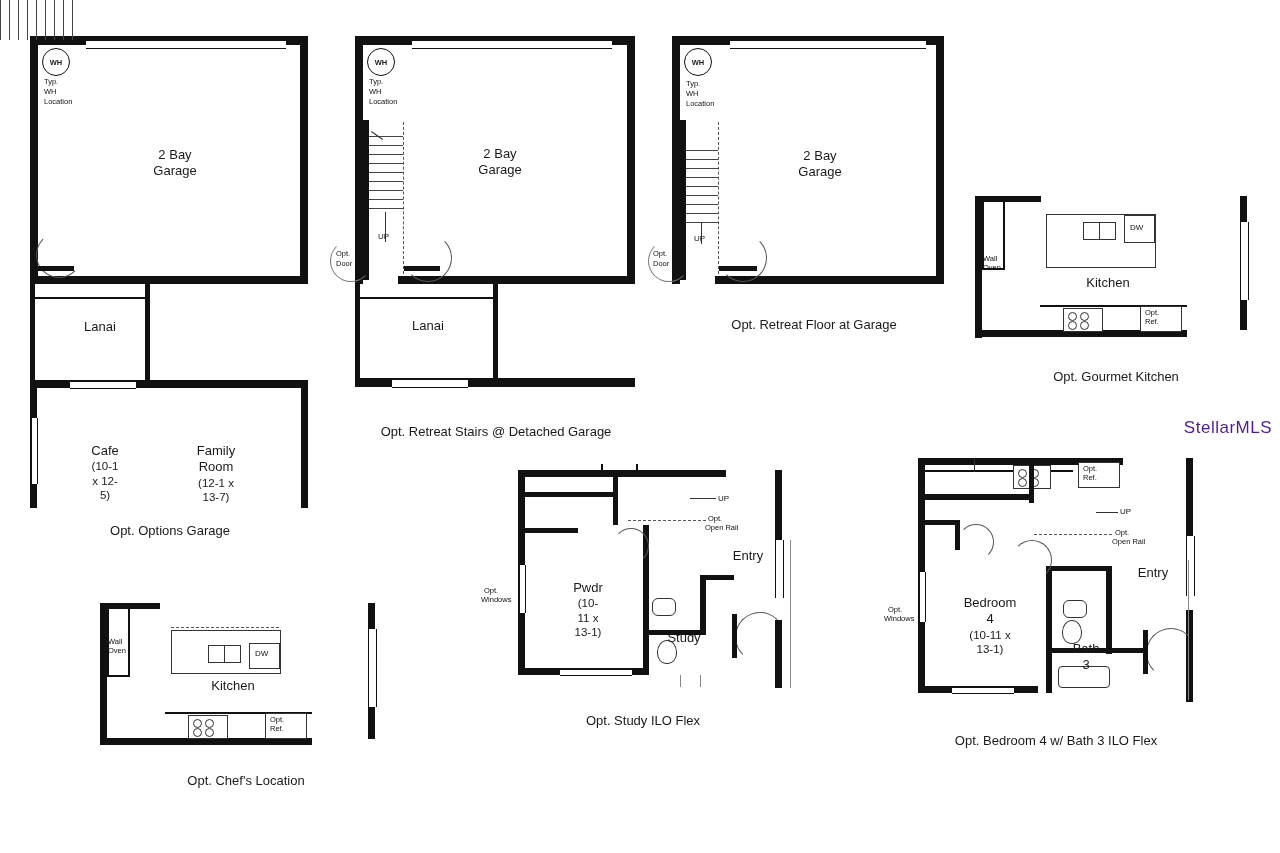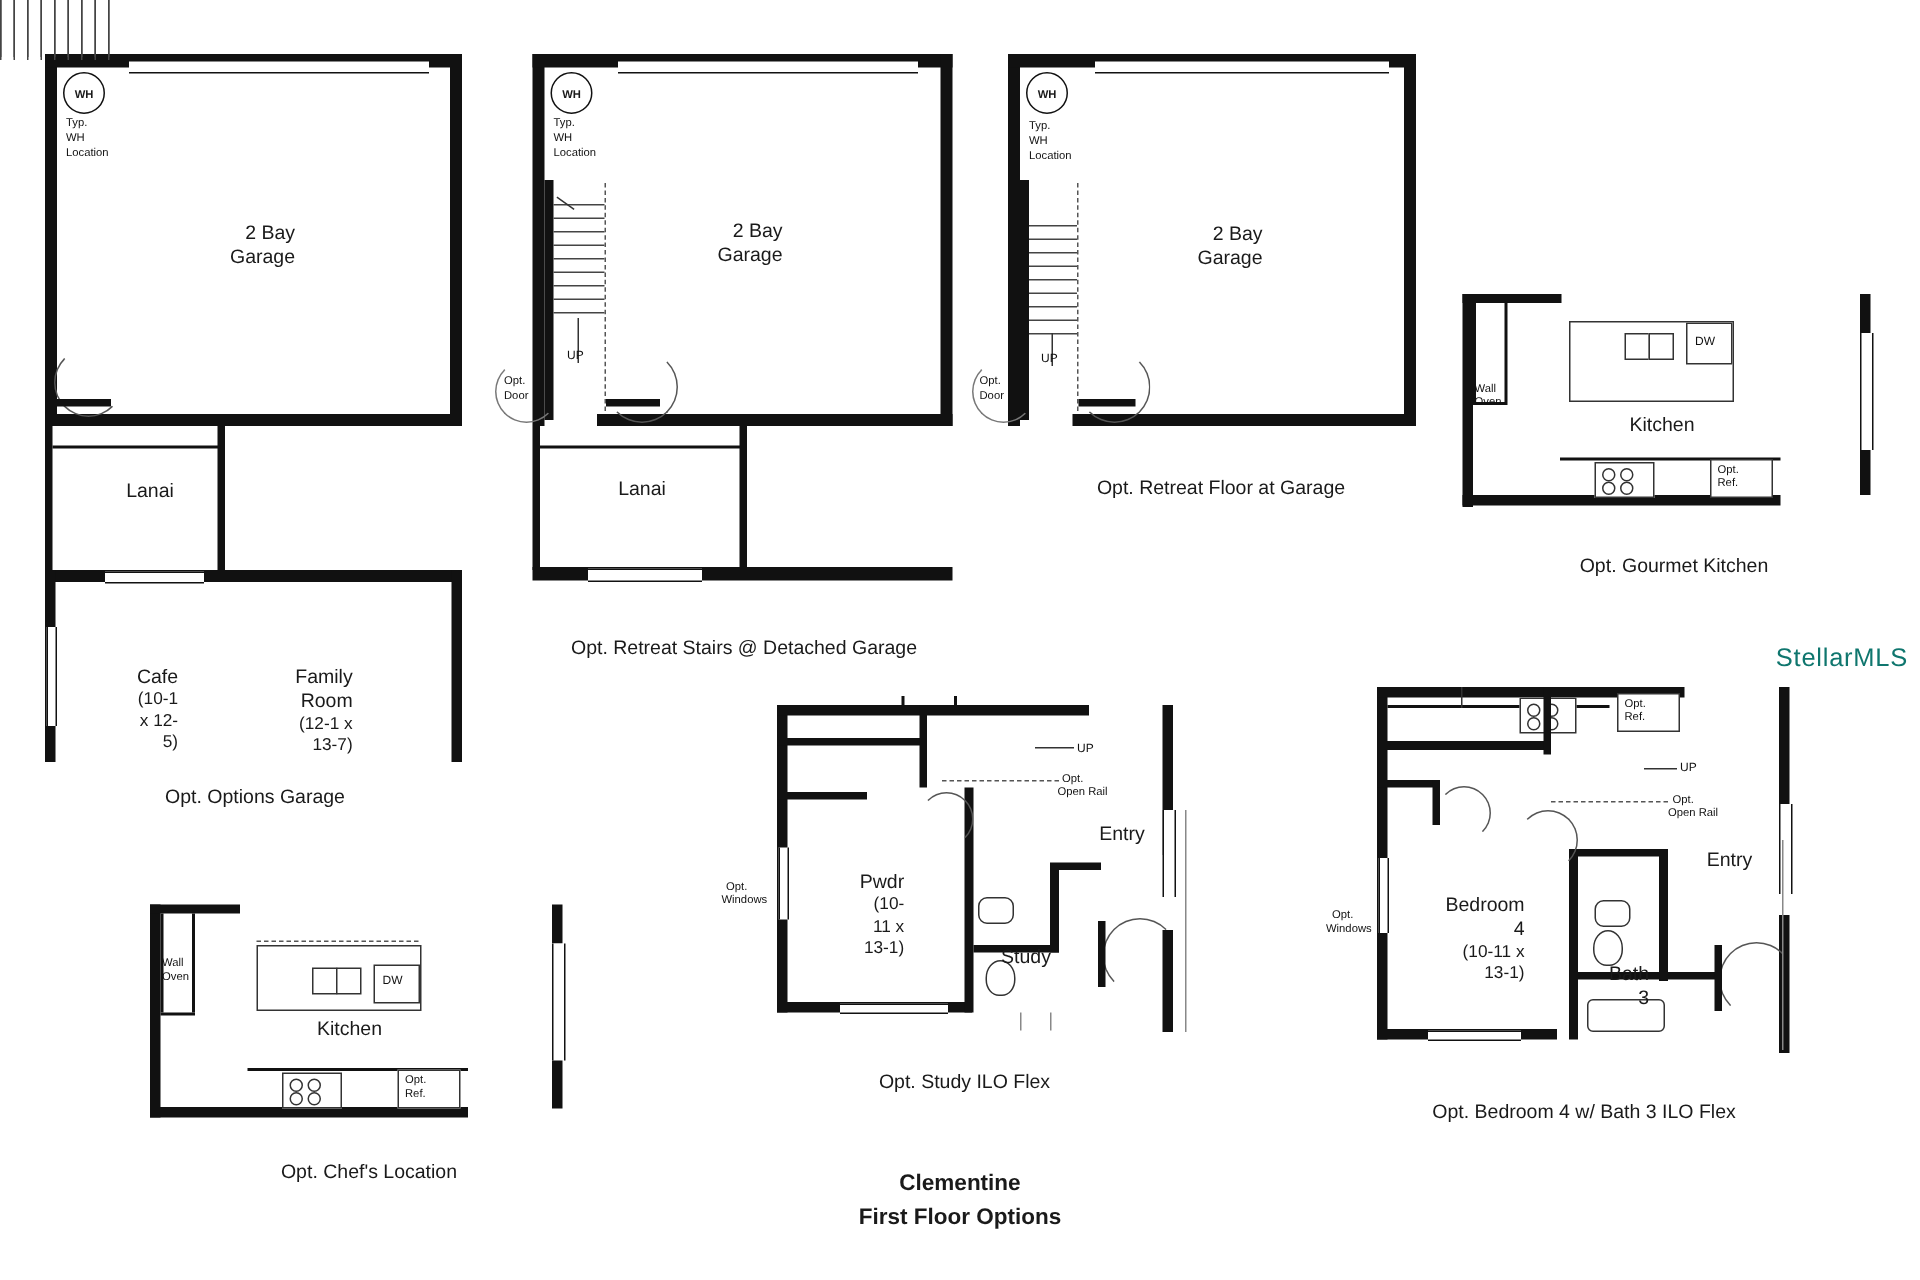--- a/index.html
+++ b/index.html
@@ -7,37 +7,37 @@
     width:1280px;height:853px;position:relative;
     background:#ffffff;
     font-family:"Liberation Sans", sans-serif;
     color:#1a1a1a;
     overflow:hidden;
   }
   .stage{position:absolute;left:0;top:0;width:1280px;height:853px;}
   .abs{position:absolute;}
   .wall{background:#111111;position:absolute;}
   .thin{background:#111111;position:absolute;}
-  .room{position:absolute;text-align:right;transform:translateX(-50%);line-height:1.25;}
+  .room{position:absolute;text-align:center;transform:translateX(-50%);line-height:1.25;}
   .room .n{font-size:13px;}
   .room .d{font-size:11.5px;}
   .cap{position:absolute;font-size:13px;transform:translateX(-50%);text-align:center;white-space:nowrap;}
   .tiny{position:absolute;font-size:7.5px;line-height:1.15;color:#111;white-space:nowrap;}
   .tiny2{position:absolute;font-size:8px;line-height:1.2;color:#111;white-space:nowrap;}
   .wh{position:absolute;width:26px;height:26px;border:1.4px solid #111;border-radius:50%;
       display:flex;align-items:center;justify-content:center;font-size:7.5px;font-weight:bold;}
   .title{position:absolute;text-align:center;transform:translateX(-50%);font-weight:bold;font-size:15px;line-height:1.5;}
   .win{position:absolute;background:#fff;border-top:1.6px solid #111;border-bottom:1.6px solid #111;}
   .winv{position:absolute;background:#fff;border-left:1.6px solid #111;border-right:1.6px solid #111;}
   .arc{position:absolute;border:1px solid #555;border-radius:50%;}
   .dash{position:absolute;border-top:1px dashed #555;}
   .dashv{position:absolute;border-left:1px dashed #555;}
   .ln{position:absolute;background:#333;}
   .lnl{position:absolute;background:#888;}
-  .wm{position:absolute;right:8px;top:429px;font-size:17px;color:#0f766e;letter-spacing:.5px;}
+  .wm{position:absolute;right:8px;top:418px;font-size:17px;color:#4c1d95;letter-spacing:.5px;}
   .stair{position:absolute;}
   .stair i{position:absolute;background:#444;height:1px;left:0;right:0;}
   .stairv i{position:absolute;background:#444;width:1px;top:0;bottom:0;}
   .appl{position:absolute;border:1px solid #333;background:#fff;}
   .burner{position:absolute;border:1px solid #333;border-radius:50%;}
   .sinkb{position:absolute;border:1px solid #333;background:#fff;}
   .toilet{position:absolute;border:1.2px solid #333;border-radius:50% 50% 45% 45%;background:#fff;}
   .tub{position:absolute;border:1.4px solid #333;border-radius:4px;background:#fff;}
 </style>
 </head>
@@ -406,18 +406,14 @@
     </div>
     <div class="room" style="left:1086px;top:641px;">
       <div class="n">Bath 3</div>
     </div>
 
     <div class="lnl" style="left:1188px;top:560px;width:1px;height:140px;"></div>
 
     <div class="cap" style="left:1056px;top:733px;">Opt. Bedroom 4 w/ Bath 3 ILO Flex</div>
   </div>
 
-  <div class="title" style="left:640px;top:778px;">
-    <div>Clementine</div>
-    <div>First Floor Options</div>
-  </div>
 
 </div>
 
 </body></html>

